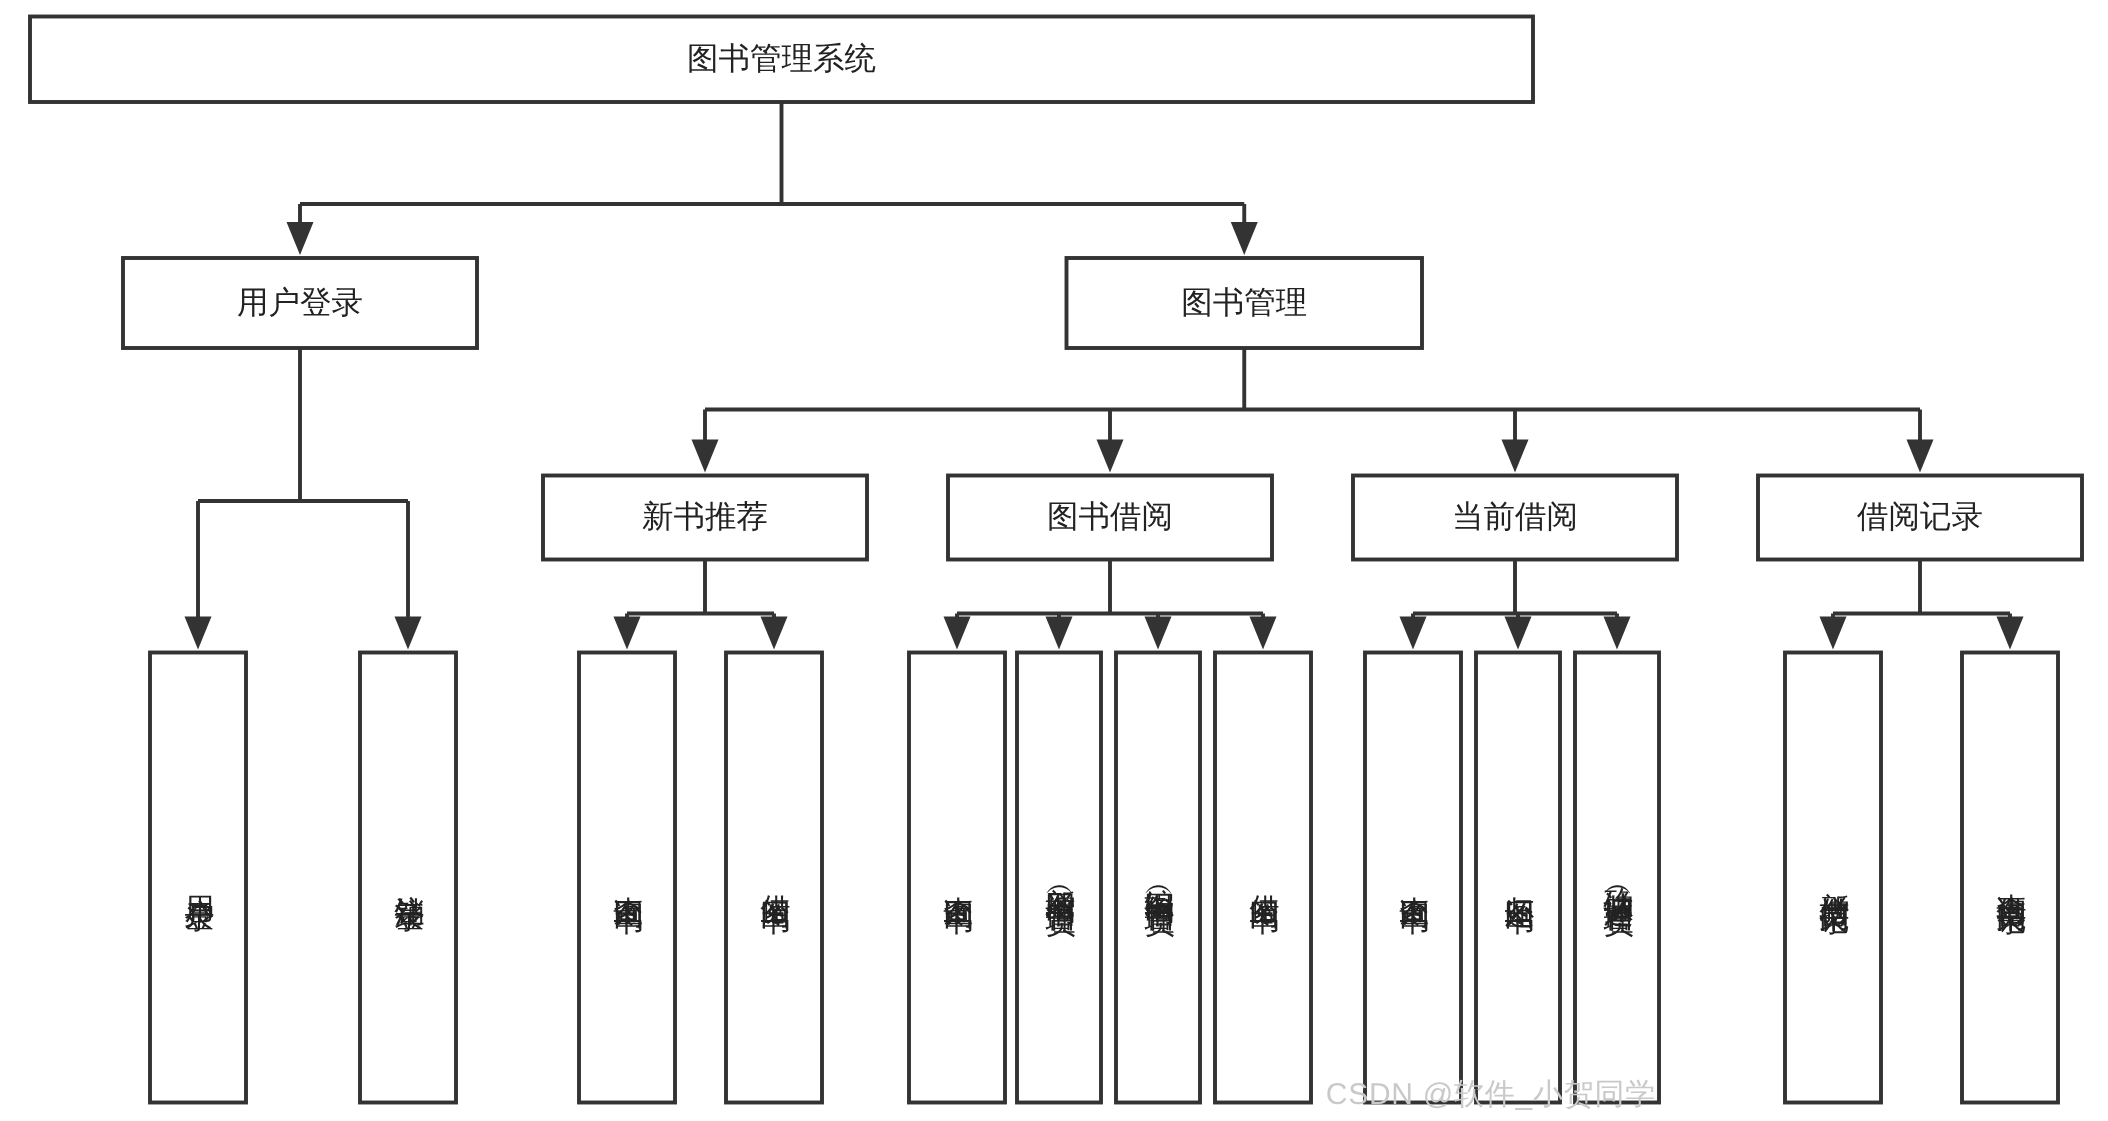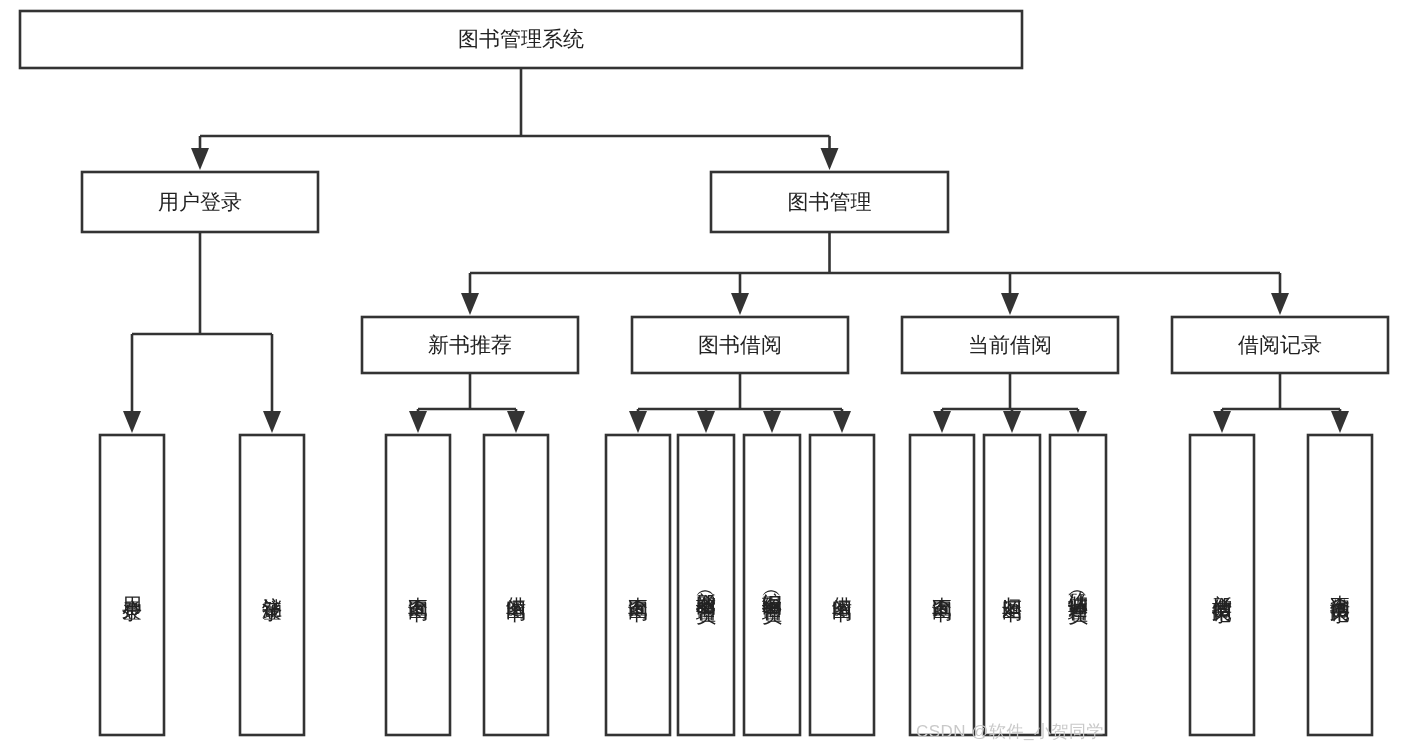--- a/index.html
+++ b/index.html
@@ -70,21 +70,21 @@
     letter-spacing: 2px;
     color: #222222;
     white-space: nowrap;
     text-align: center;
   }
   .watermark {
     position: absolute;
     right: 8px;
     bottom: 4px;
     font-family: "Liberation Sans", "DejaVu Sans", sans-serif;
-    font-size: 17px;
+    font-size: 20px;
     color: #c9c9c9;
     letter-spacing: 0.5px;
     white-space: nowrap;
     user-select: none;
   }
 </style>
 </head>
 <body>
 
 <div id="diagram-root">

